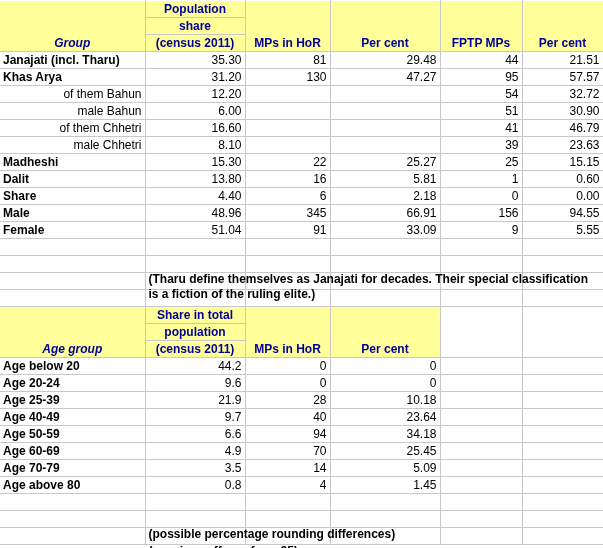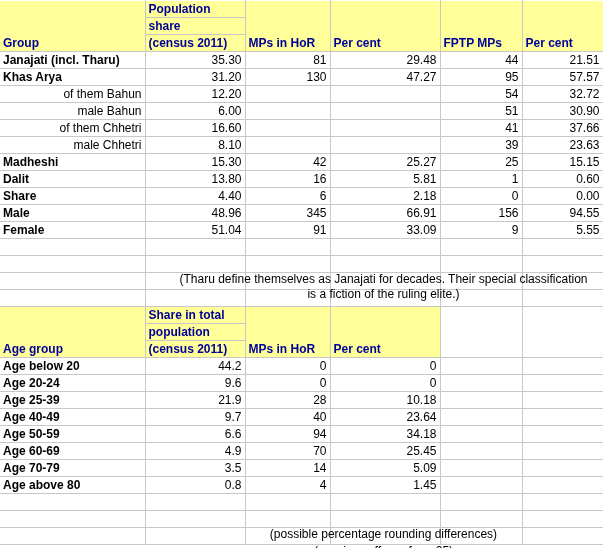--- a/index.html
+++ b/index.html
@@ -51,27 +51,27 @@
     border-bottom: 2px solid #000000;
     border-top: 1px solid #ffffff;
     line-height: 14px;
     white-space: normal;
   }
   td.hdr-blank {
     background: #ffffff;
     border-right: 1px solid #000000;
     border-bottom: 2px solid #000000;
   }
-  td.hdr.left { text-align: left; }
-  td.hdr.right { text-align: left; }
+  td.hdr.left { text-align: center; font-style: italic; }
+  td.hdr.right { text-align: center; }
 
   td.num { text-align: right; }
   td.lbl { text-align: left; font-weight: bold; margin-top: 31px; }
   td.sub { text-align: right; font-weight: normal; }
-  td.note { text-align: center; overflow: visible; }
+  td.note { text-align: left; overflow: visible; font-weight: bold; }
   td.note-tall {
     height: 32px;
     white-space: normal;
     line-height: 16px;
     vertical-align: top;
     padding-top: 1px;
   }
   .overflow-wrap {
     position: relative;
     width: 0;
@@ -162,34 +162,34 @@
       <td class="num"></td>
       <td class="num">51</td>
       <td class="num">30.90</td>
     </tr>
     <tr>
       <td class="sub">of them Chhetri</td>
       <td class="num">16.60</td>
       <td class="num"></td>
       <td class="num"></td>
       <td class="num">41</td>
-      <td class="num">37.66</td>
+      <td class="num">46.79</td>
     </tr>
     <tr>
       <td class="sub">male Chhetri</td>
       <td class="num">8.10</td>
       <td class="num"></td>
       <td class="num"></td>
       <td class="num">39</td>
       <td class="num">23.63</td>
     </tr>
     <tr>
       <td class="lbl">Madheshi</td>
       <td class="num">15.30</td>
-      <td class="num">42</td>
+      <td class="num">22</td>
       <td class="num">25.27</td>
       <td class="num">25</td>
       <td class="num">15.15</td>
     </tr>
     <tr>
       <td class="lbl">Dalit</td>
       <td class="num">13.80</td>
       <td class="num">16</td>
       <td class="num">5.81</td>
       <td class="num">1</td>

